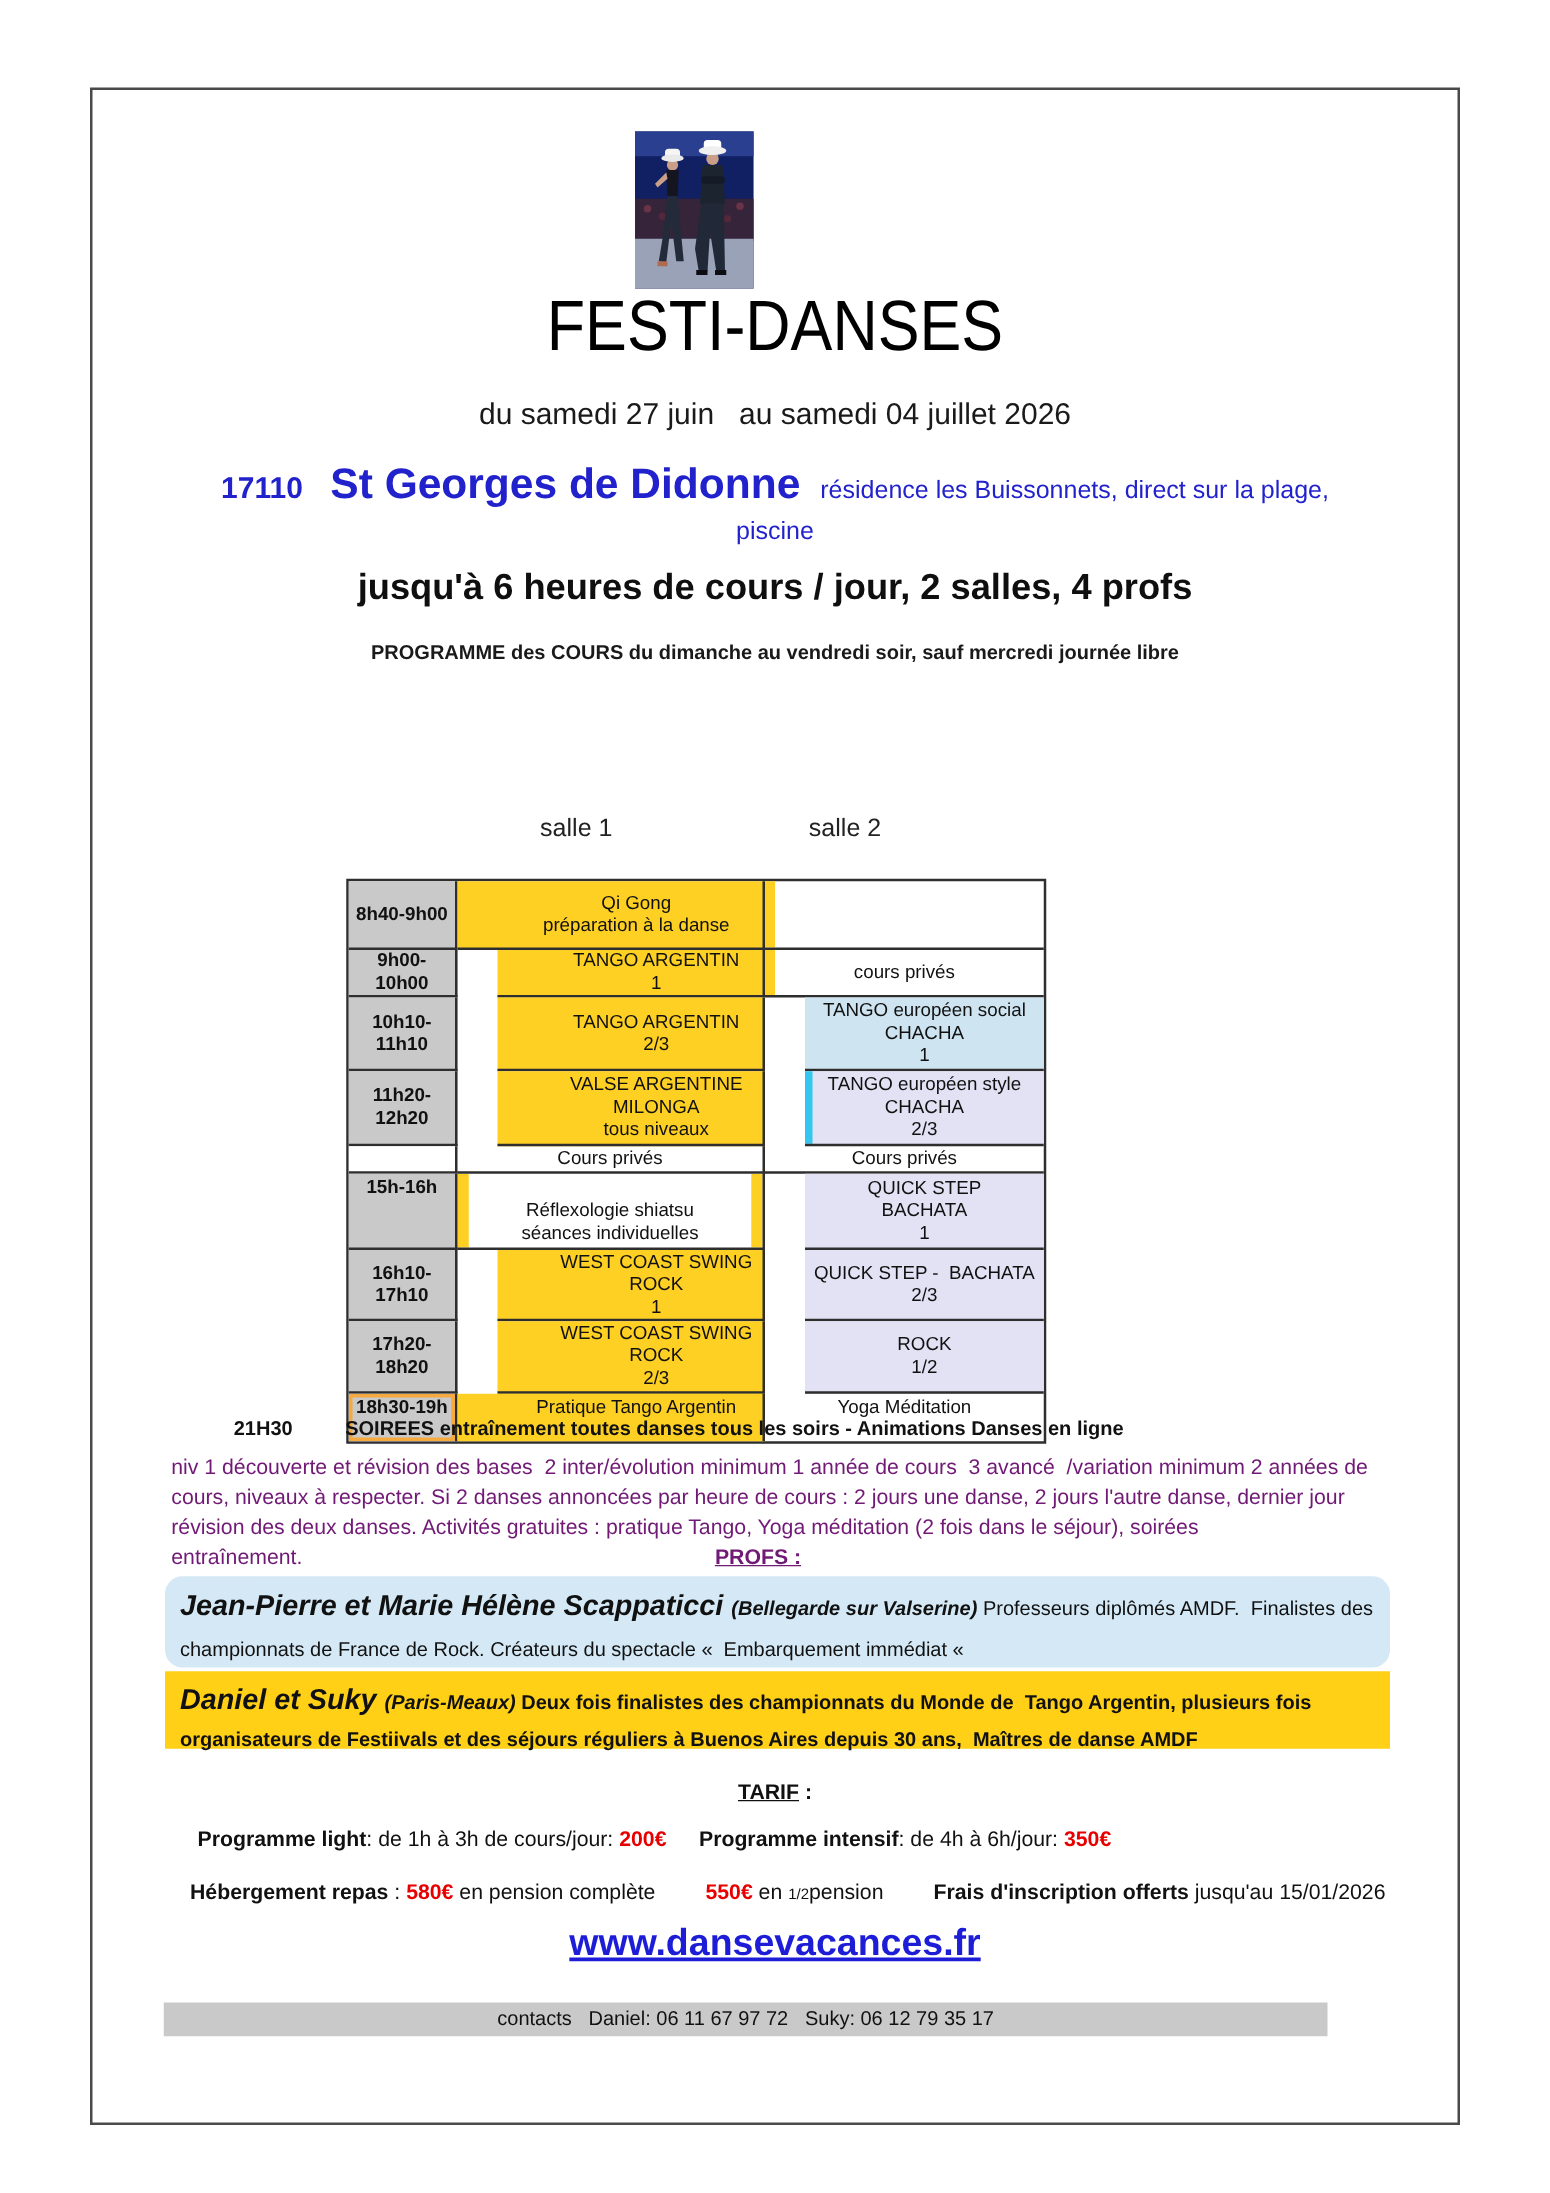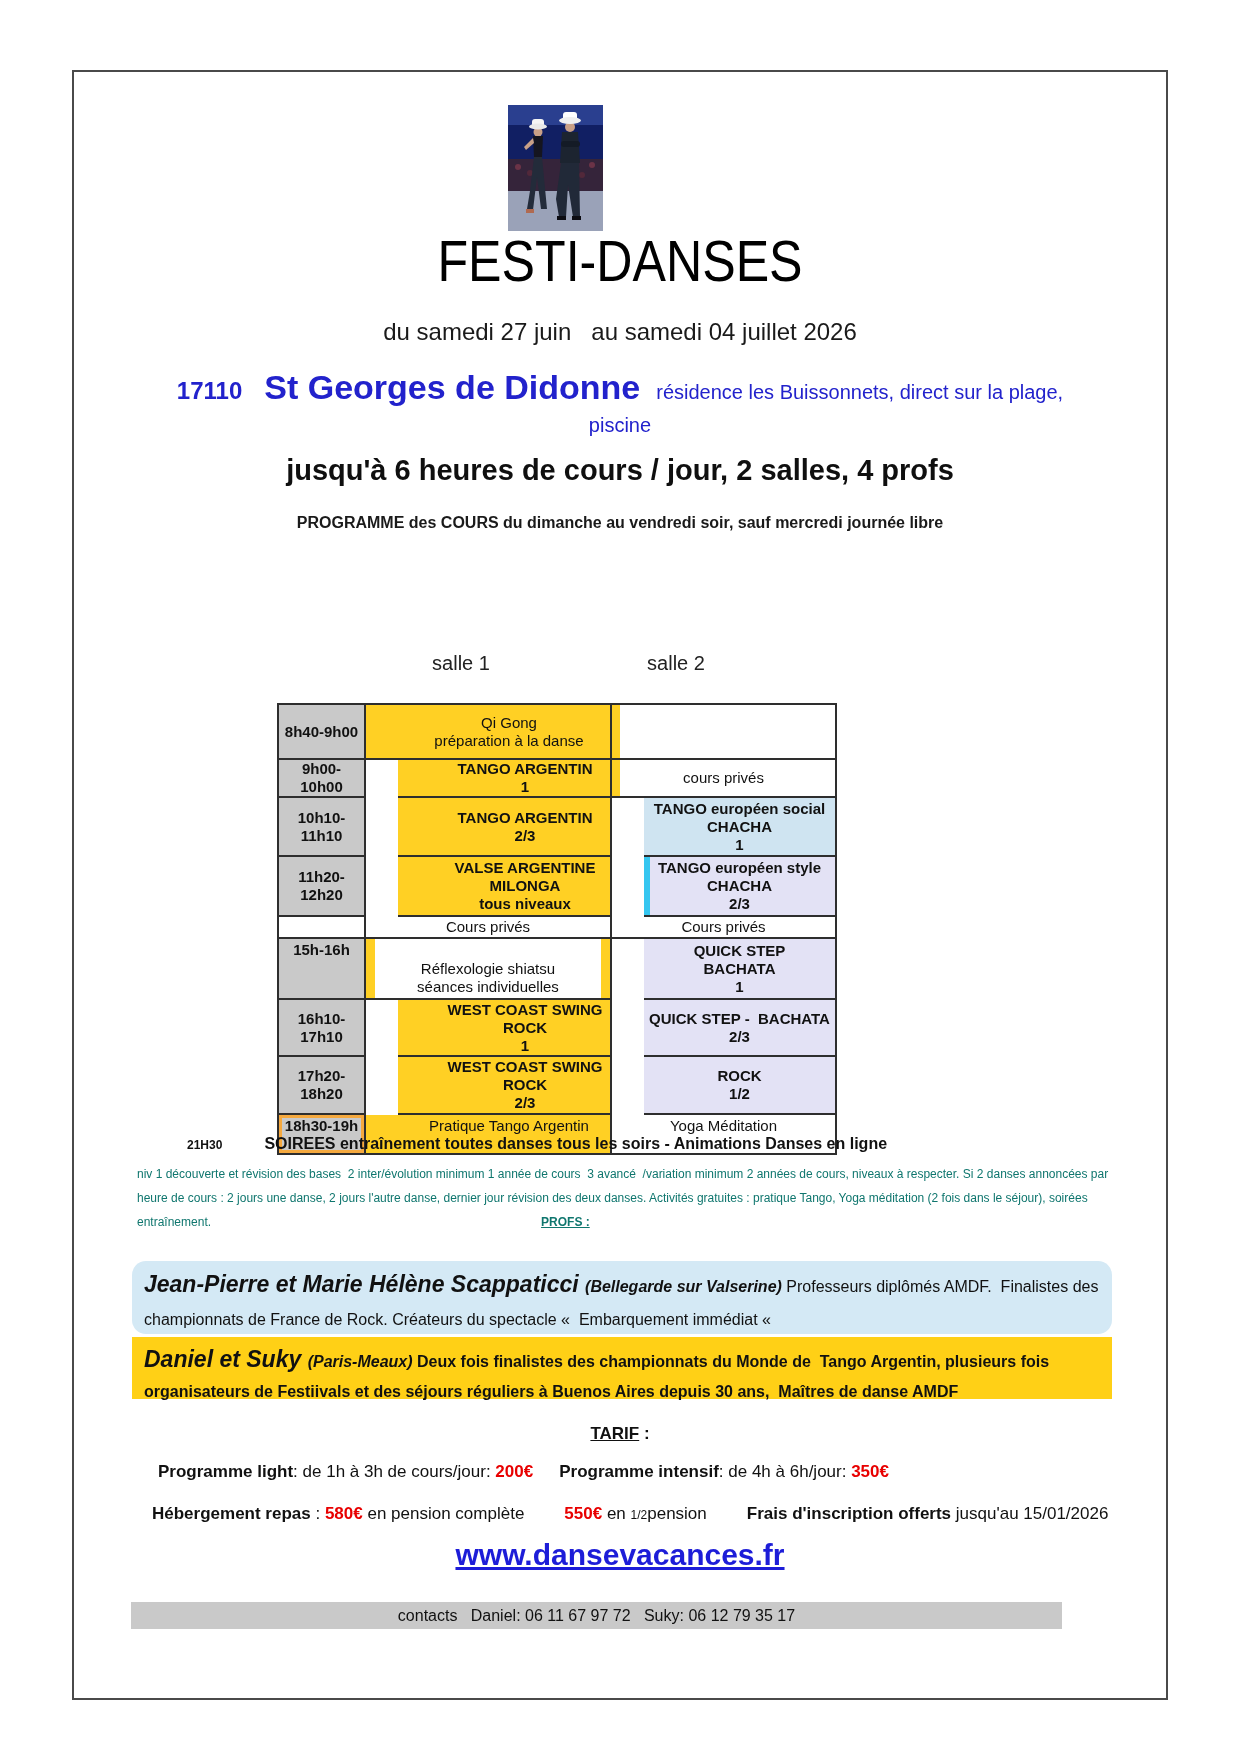--- a/index.html
+++ b/index.html
@@ -31,32 +31,32 @@
   .c{display:flex;flex-direction:column;justify-content:center;align-items:center;text-align:center;
      white-space:pre-line;font-size:15px;line-height:18px;box-sizing:border-box;
      border-right:2px solid #2e2e2e;border-bottom:2px solid #2e2e2e;padding:0 2px;}
   .lastcol{border-right:none;}
   .botrow{border-bottom:none;}
   .gray{background:#c9c9c9;font-weight:700;}
   .twhite{background:#ffffff;font-weight:700;}
   .gold{background:#ffd024;padding-left:44px;}
   .blue{background:#cfe4f1;}
   .lav{background:#e3e2f5;}
-  .bold{font-weight:700;margin-left:32px;}
+  .bold{font-weight:400;margin-left:32px;}
   .stripeg{box-shadow:inset 8px 0 0 #ffd024;}
   .stripec{box-shadow:inset 6px 0 0 #35c6f0;}
   .stripeglr{box-shadow:inset 9px 0 0 #ffd024, inset -9px 0 0 #ffd024;}
   .topalign{justify-content:flex-start;padding-top:2px;}
   .orange{box-shadow:inset 0 0 0 3px #f5a93f;}
   .short{line-height:16px;}
 
   .evening{top:1063px;left:0;width:100%;font-size:16px;}
-  .evening .t{font-weight:700;font-size:12px;margin-left:113px;}
+  .evening .t{font-weight:700;font-size:16px;margin-left:113px;}
   .evening .s{font-weight:700;margin-left:42px;}
-  .levels{top:1090px;left:63px;width:992px;font-size:12px;line-height:24px;color:#0f766e;}
+  .levels{top:1090px;left:63px;width:992px;font-size:17px;line-height:24px;color:#701a75;}
   .profs-h{font-weight:700;text-decoration:underline;margin-left:330px;}
 
   .profbox{left:58px;width:980px;box-sizing:border-box;padding:7px 12px;font-size:16px;line-height:33px;}
   .jp{top:1189px;height:73px;background:#d4e9f5;border-radius:14px;}
   .ds{top:1265px;height:62px;background:#ffd016;line-height:30px;font-weight:700;}
   .pname{font-weight:700;font-style:italic;font-size:23px;}
   .porigin{font-weight:700;font-style:italic;font-size:16px;}
 
   .tarif-h{top:1352px;font-size:17px;font-weight:700;}
   .tarif-h span{text-decoration:underline;}

